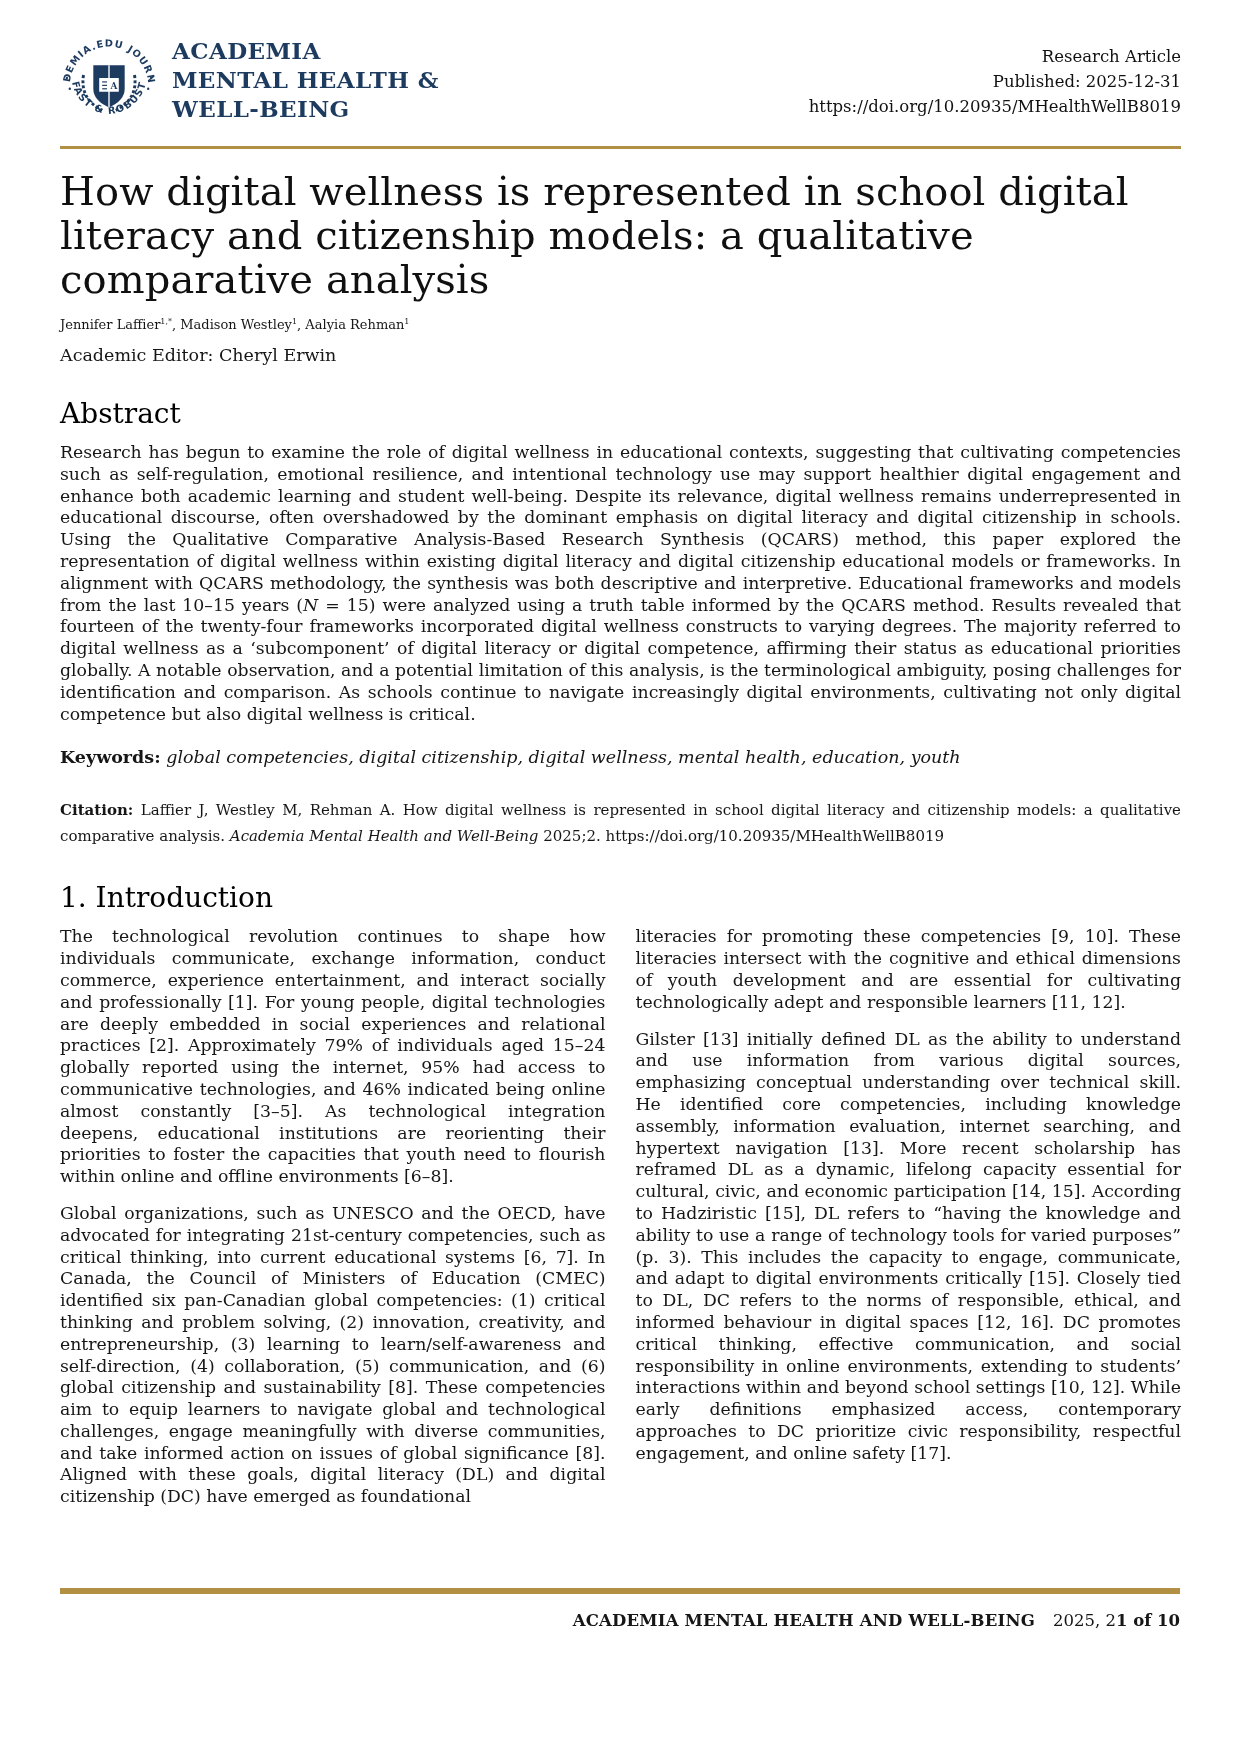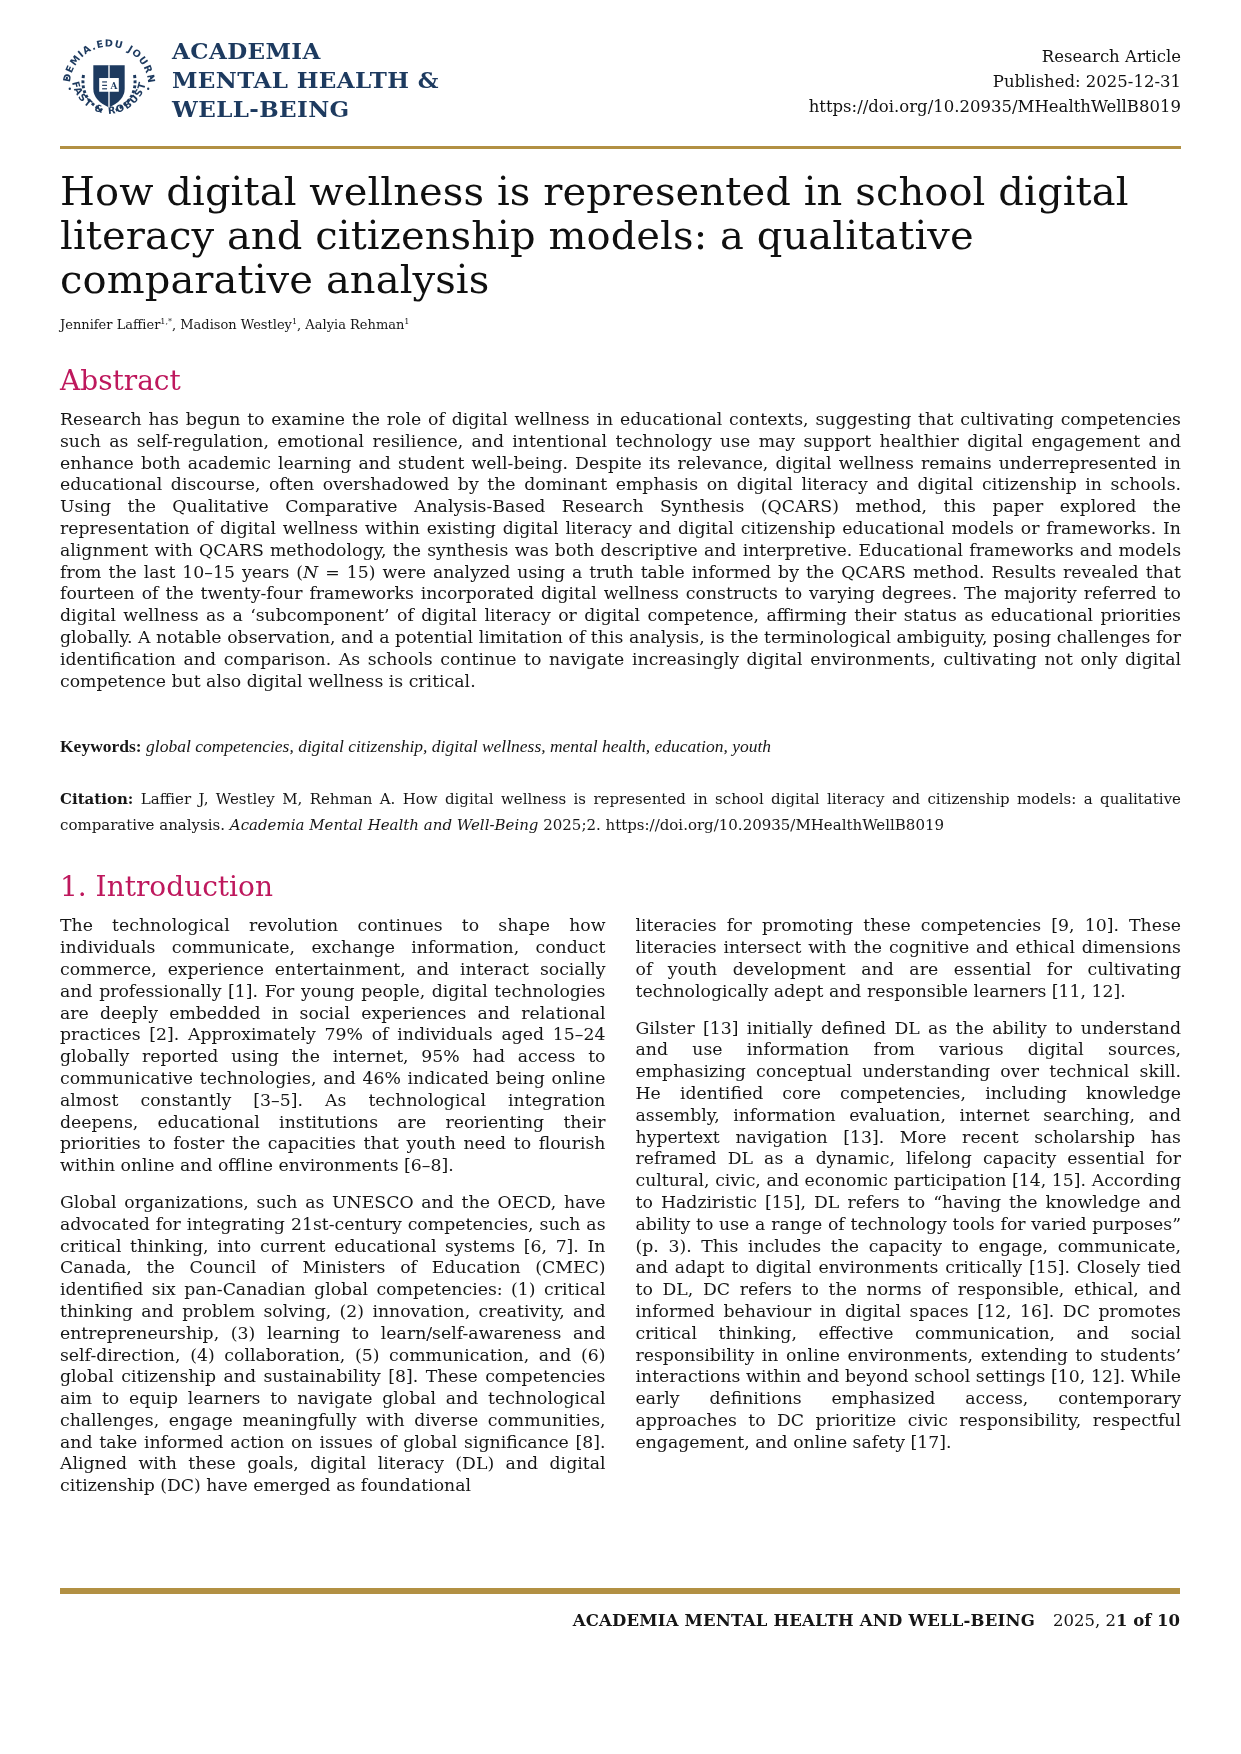--- a/index.html
+++ b/index.html
@@ -29,28 +29,28 @@
   
   .title {
     font-size: 40px; line-height: 44px; font-weight: 400;
     color: #101010; margin: 20px 0 0 0; letter-spacing: 0.1px;
   }
   .authors { margin-top: 16px; font-size: 13px; }
   sup { font-size: 0.62em; vertical-align: super; line-height: 0; }
   .editor { margin-top: 13px; font-size: 17.5px; }
   
   .sect-heading {
-    color: #be185d; font-size: 28px; font-weight: 400;
+    color: #000000; font-size: 28px; font-weight: 400;
     margin: 32px 0 12px 0;
   }
   
   .abstract-text, .col p {
     font-size: 17.3px; line-height: 21.8px; text-align: justify; margin: 0;
   }
-  .kw { margin-top: 42px; font-size: 17.5px; line-height: 24px; font-family: Liberation Serif, serif; }
+  .kw { margin-top: 20px; font-size: 17.5px; line-height: 24px; }
   .kw .kw-text { font-style: italic; }
   .cite { margin-top: 28px; font-size: 15px; line-height: 26px; text-align: justify; }
   .cite .journal-italic { font-style: italic; }
   b, strong { font-weight: 700; }
   
   .columns { display: flex; gap: 30px; margin-top: 0; }
   .col { flex: 1 1 0; }
   .col p { margin-bottom: 15px; }
   
   .bottom { position: absolute; left: 60px; right: 61px; top: 1588px; }
@@ -112,20 +112,21 @@
   </div>
 
   <hr class="rule-gold">
 
   <h1 class="title">How digital wellness is represented in school digital literacy and citizenship models: a qualitative comparative analysis</h1>
 
   <div class="authors">
     <span><span>Jennifer Laffier</span><sup>1,*</sup><span>, </span></span><span><span>Madison Westley</span><sup>1</sup><span>, </span></span><span><span>Aalyia Rehman</span><sup>1</sup></span>
   </div>
 
+  <div class="editor">Academic Editor: Cheryl Erwin</div>
 
   <h2 class="sect-heading">Abstract</h2>
   <p class="abstract-text"><span>Research has begun to examine the role of digital wellness in educational contexts, suggesting that cultivating competencies such as self-regulation, emotional resilience, and intentional technology use may support healthier digital engagement and enhance both academic learning and student well-being. Despite its relevance, digital wellness remains underrepresented in educational discourse, often overshadowed by the dominant emphasis on digital literacy and digital citizenship in schools. Using the Qualitative Comparative Analysis-Based Research Synthesis (QCARS) method, this paper explored the representation of digital wellness within existing digital literacy and digital citizenship educational models or frameworks. In alignment with QCARS methodology, the synthesis was both descriptive and interpretive. Educational frameworks and models from the last 10–15 years (</span><em>N</em><span> = 15) were analyzed using a truth table informed by the QCARS method. Results revealed that fourteen of the twenty-four frameworks incorporated digital wellness constructs to varying degrees. The majority referred to digital wellness as a ‘subcomponent’ of digital literacy or digital competence, affirming their status as educational priorities globally. A notable observation, and a potential limitation of this analysis, is the terminological ambiguity, posing challenges for identification and comparison. As schools continue to navigate increasingly digital environments, cultivating not only digital competence but also digital wellness is critical.</span></p>
 
   <p class="kw"><strong>Keywords:</strong><span class="kw-text"> global competencies, digital citizenship, digital wellness, mental health, education, youth</span></p>
 
   <p class="cite"><strong>Citation:</strong><span> Laffier J, Westley M, Rehman A. How digital wellness is represented in school digital literacy and citizenship models: a qualitative comparative analysis. </span><span class="journal-italic">Academia Mental Health and Well-Being</span><span> 2025;2. https://doi.org/10.20935/MHealthWellB8019</span></p>
 
   <h2 class="sect-heading">1. Introduction</h2>
 

